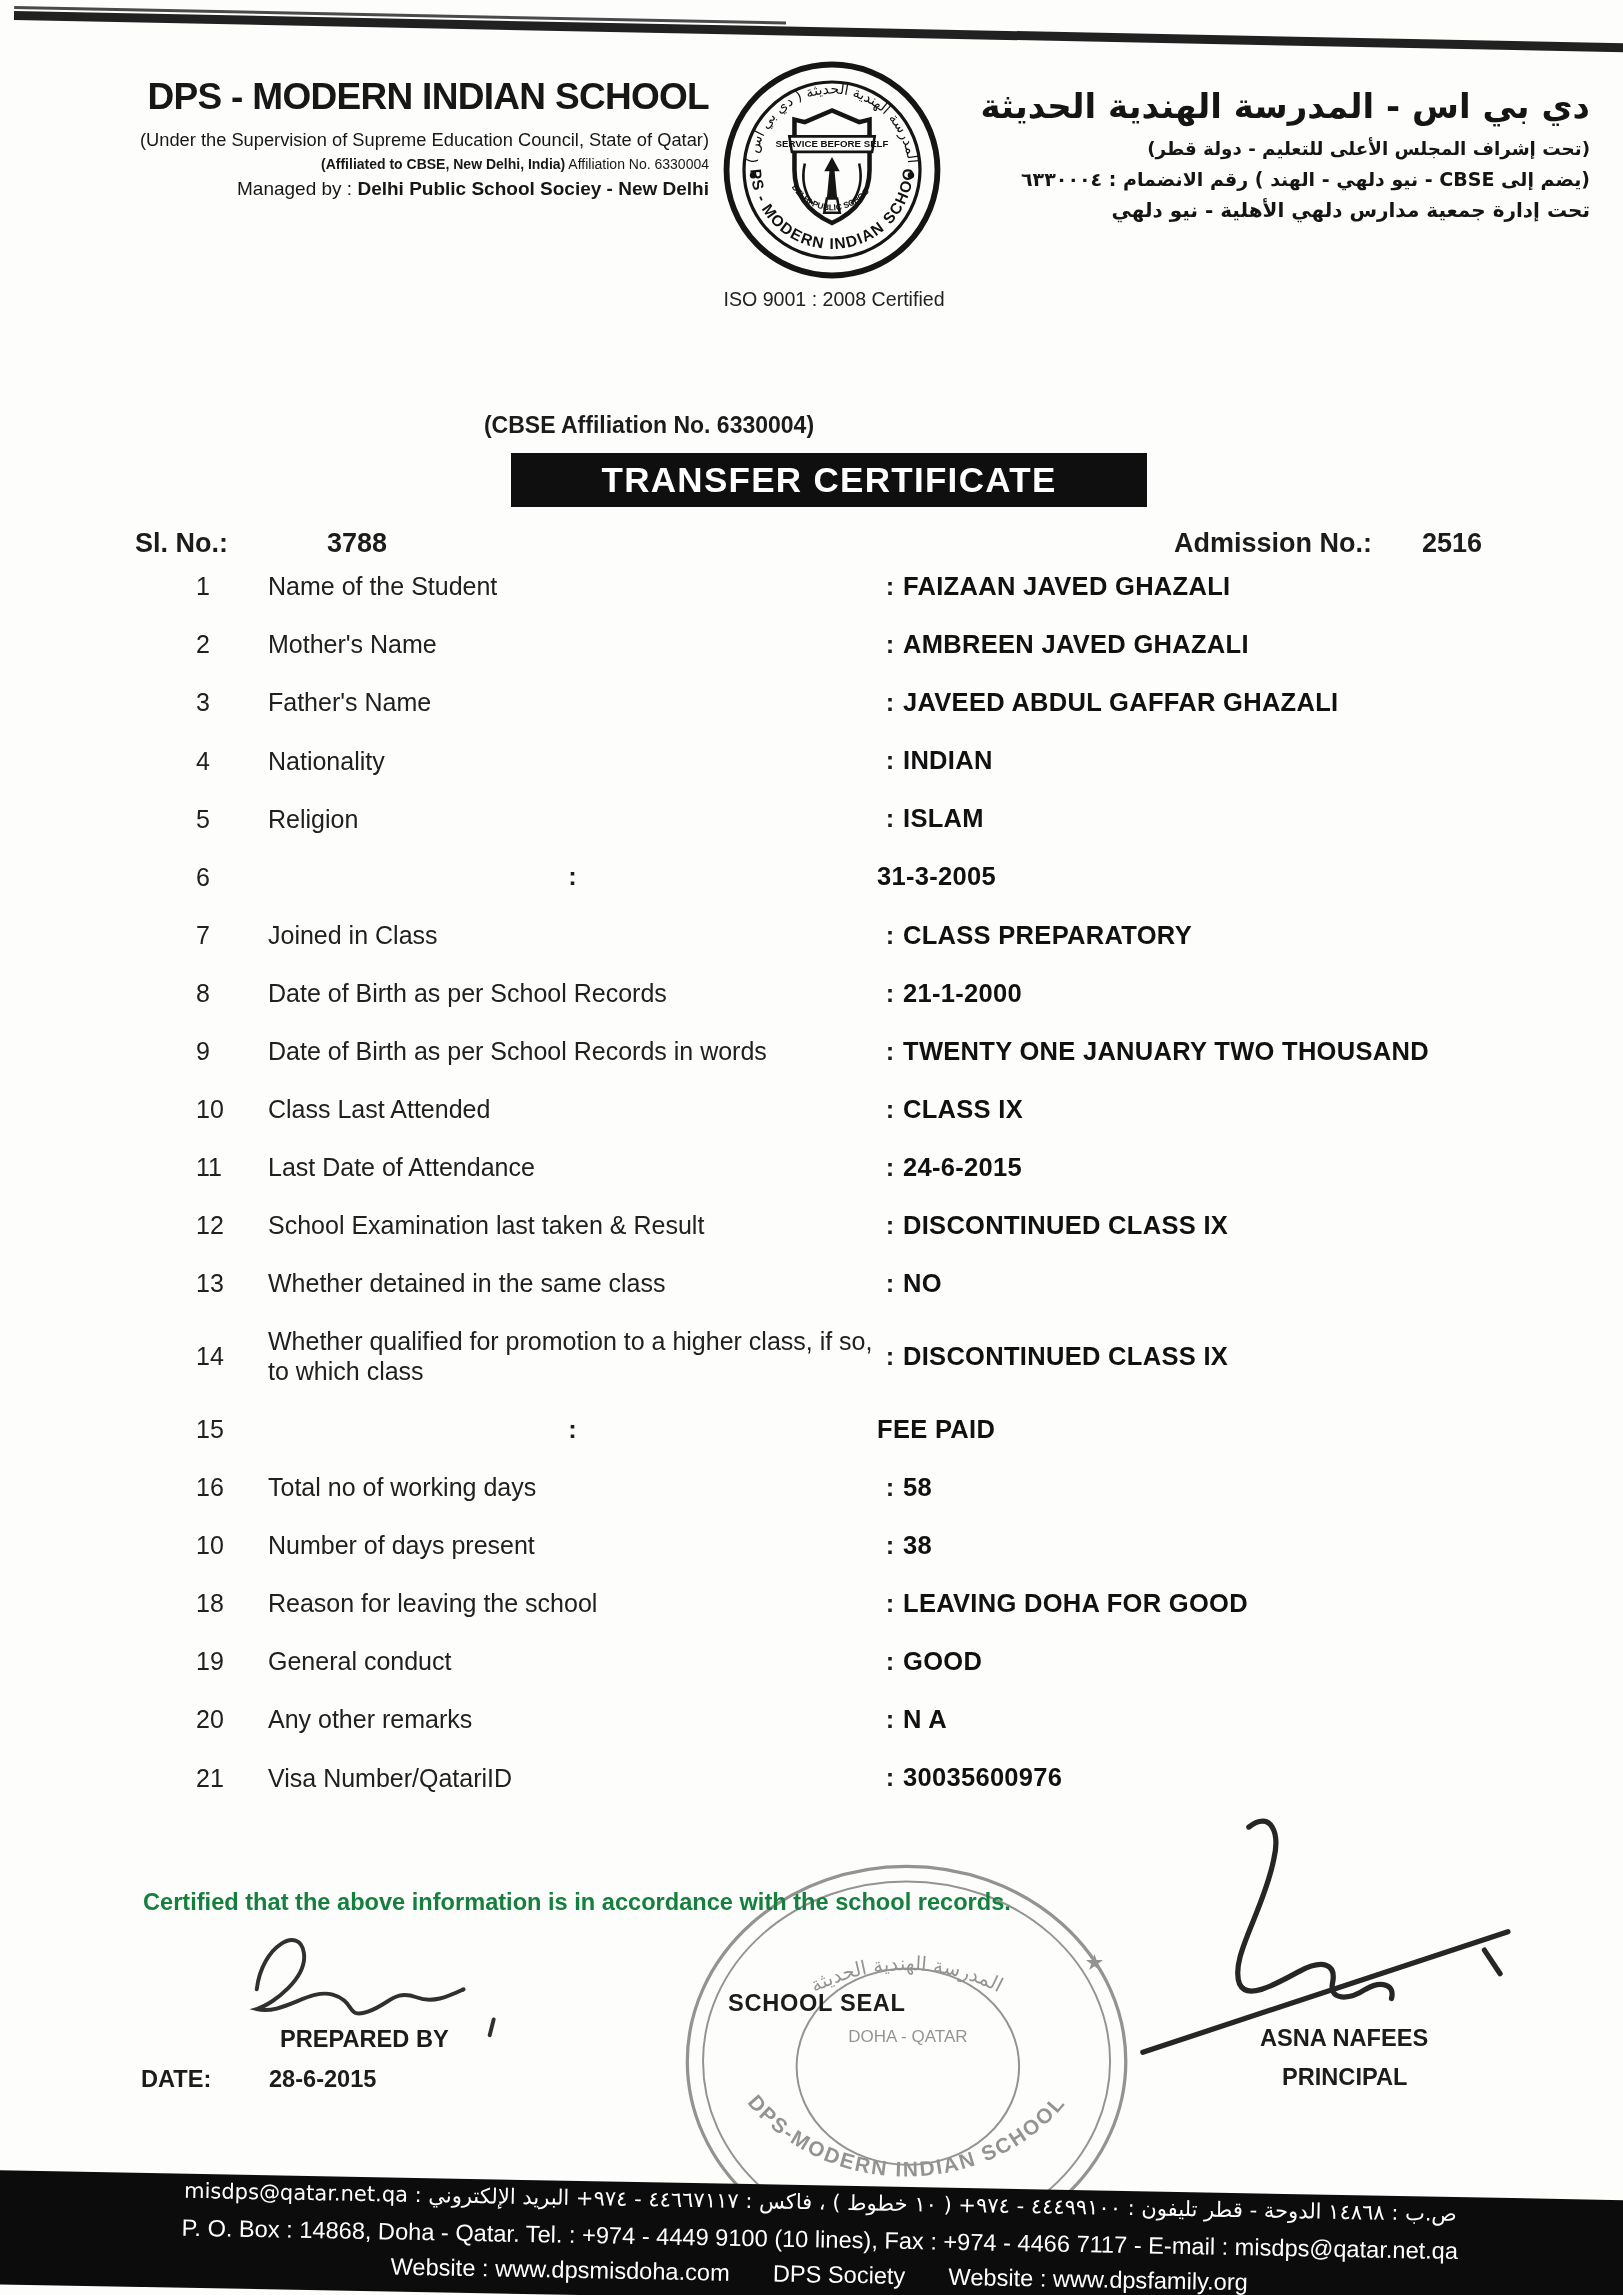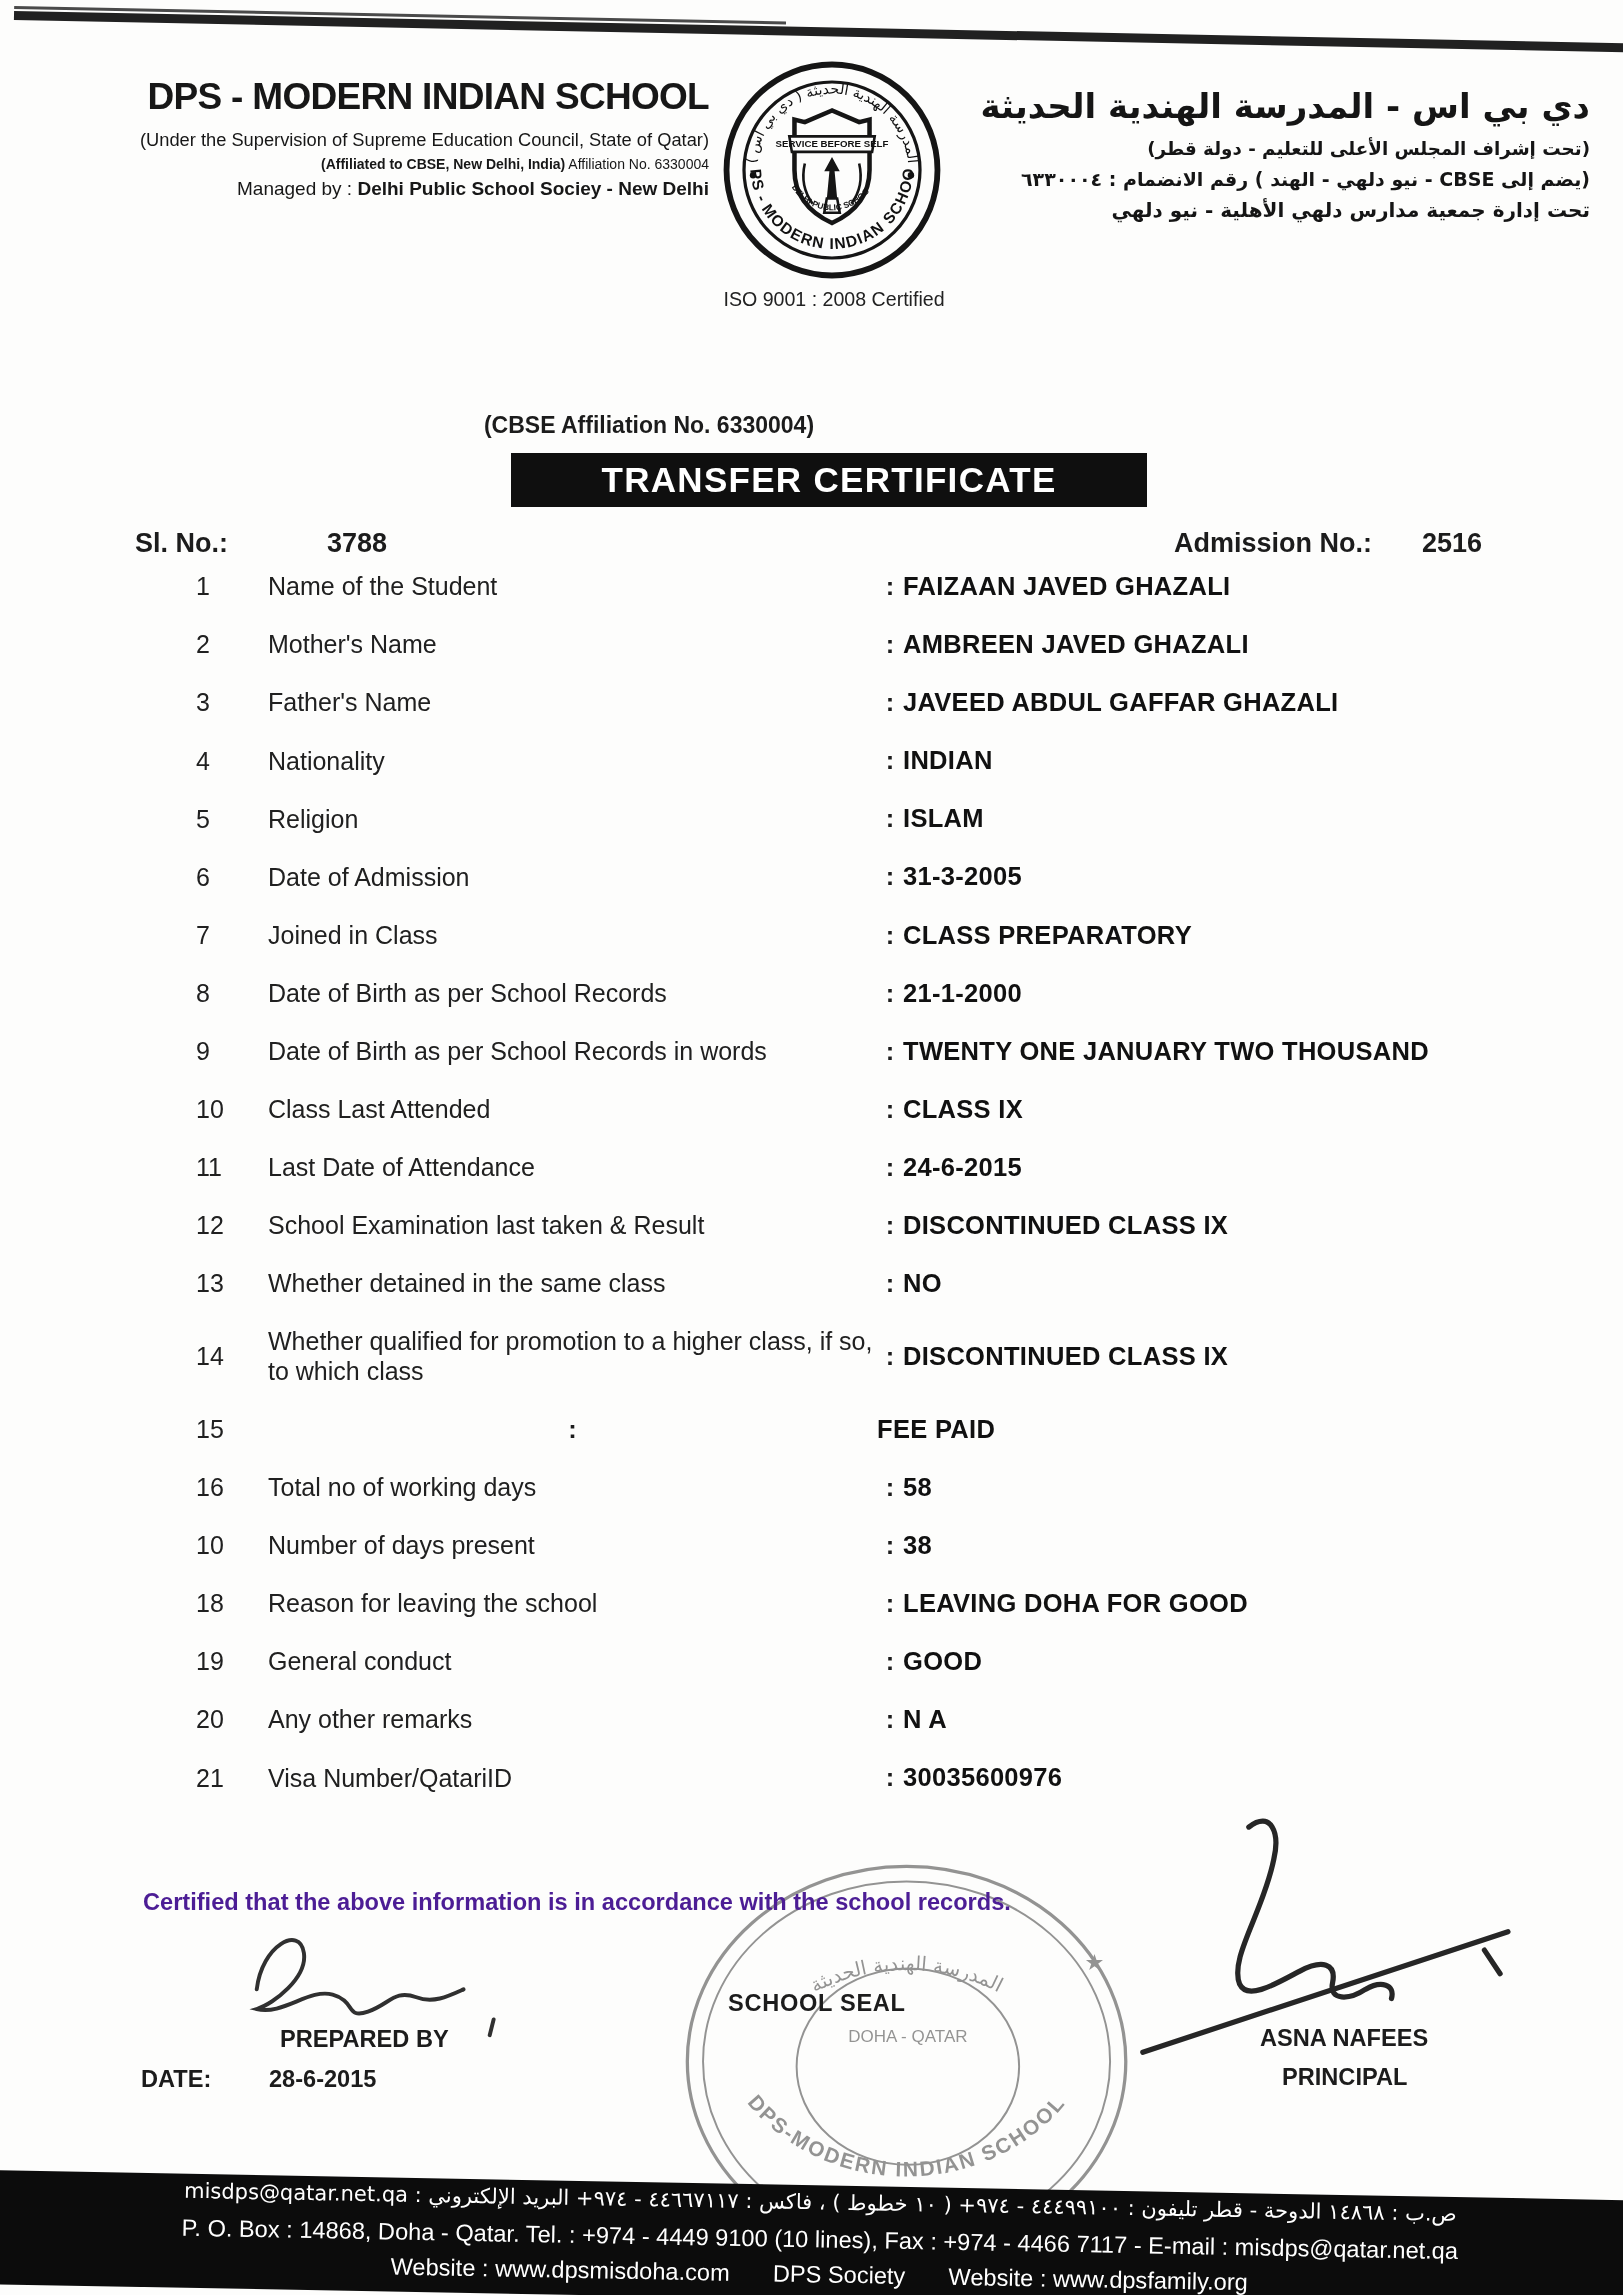--- a/index.html
+++ b/index.html
@@ -42,21 +42,21 @@
 
   
   .fields { position:absolute; top:571px; left:98px; width:1460px; }
   .frow { display:grid; grid-template-columns:170px 609px 26px auto; align-items:center; margin-bottom:27.5px; font-size:25px; line-height:1.2; }
   .frow .num { padding-left:98px; color:#202020; }
   .frow .label { color:#202020; }
   .frow .colon { font-weight:bold; text-align:center; font-size:25.5px; }
   .frow .val { font-weight:bold; font-size:25.5px; letter-spacing:0.3px; color:#111; white-space:nowrap; }
 
   
-  .certify { position:absolute; top:1889px; left:143px; width:1145px; font-size:23.6px; font-weight:bold; color:#4c1d95; }
+  .certify { position:absolute; top:1889px; left:143px; width:1145px; font-size:23.6px; font-weight:bold; color:#15803d; }
   .prepared { position:absolute; top:2026px; left:280px; font-size:23.6px; font-weight:bold; }
   .date-row { position:absolute; top:2066px; left:141px; font-size:23.6px; font-weight:bold; }
   .date-row .dv { margin-left:51px; }
   .seal-label { position:absolute; top:1990px; left:728px; font-size:23.6px; font-weight:bold; letter-spacing:0.7px; }
   .principal-name  { position:absolute; top:2025px; left:1260px; font-size:23.6px; font-weight:bold; }
   .principal-title { position:absolute; top:2064px; left:1282px; font-size:23.6px; font-weight:bold; }
   .ink { position:absolute; top:0; left:0; width:1624px; height:2295px; pointer-events:none; }
 
   
   .bbar { position:absolute; left:-19.6px; top:2170px; width:1682px; height:114px; background:#0c0c0c;
@@ -156,21 +156,20 @@
 
     <div class="frow">
       <span class="num">5</span>
       <span class="label">Religion</span>
       <span class="colon">:</span>
       <span class="val">ISLAM</span>
     </div>
 
     <div class="frow">
       <span class="num">6</span>
-      <span class="label">Date of Admission</span>
       <span class="colon">:</span>
       <span class="val">31-3-2005</span>
     </div>
 
     <div class="frow">
       <span class="num">7</span>
       <span class="label">Joined in Class</span>
       <span class="colon">:</span>
       <span class="val">CLASS PREPARATORY</span>
     </div>

